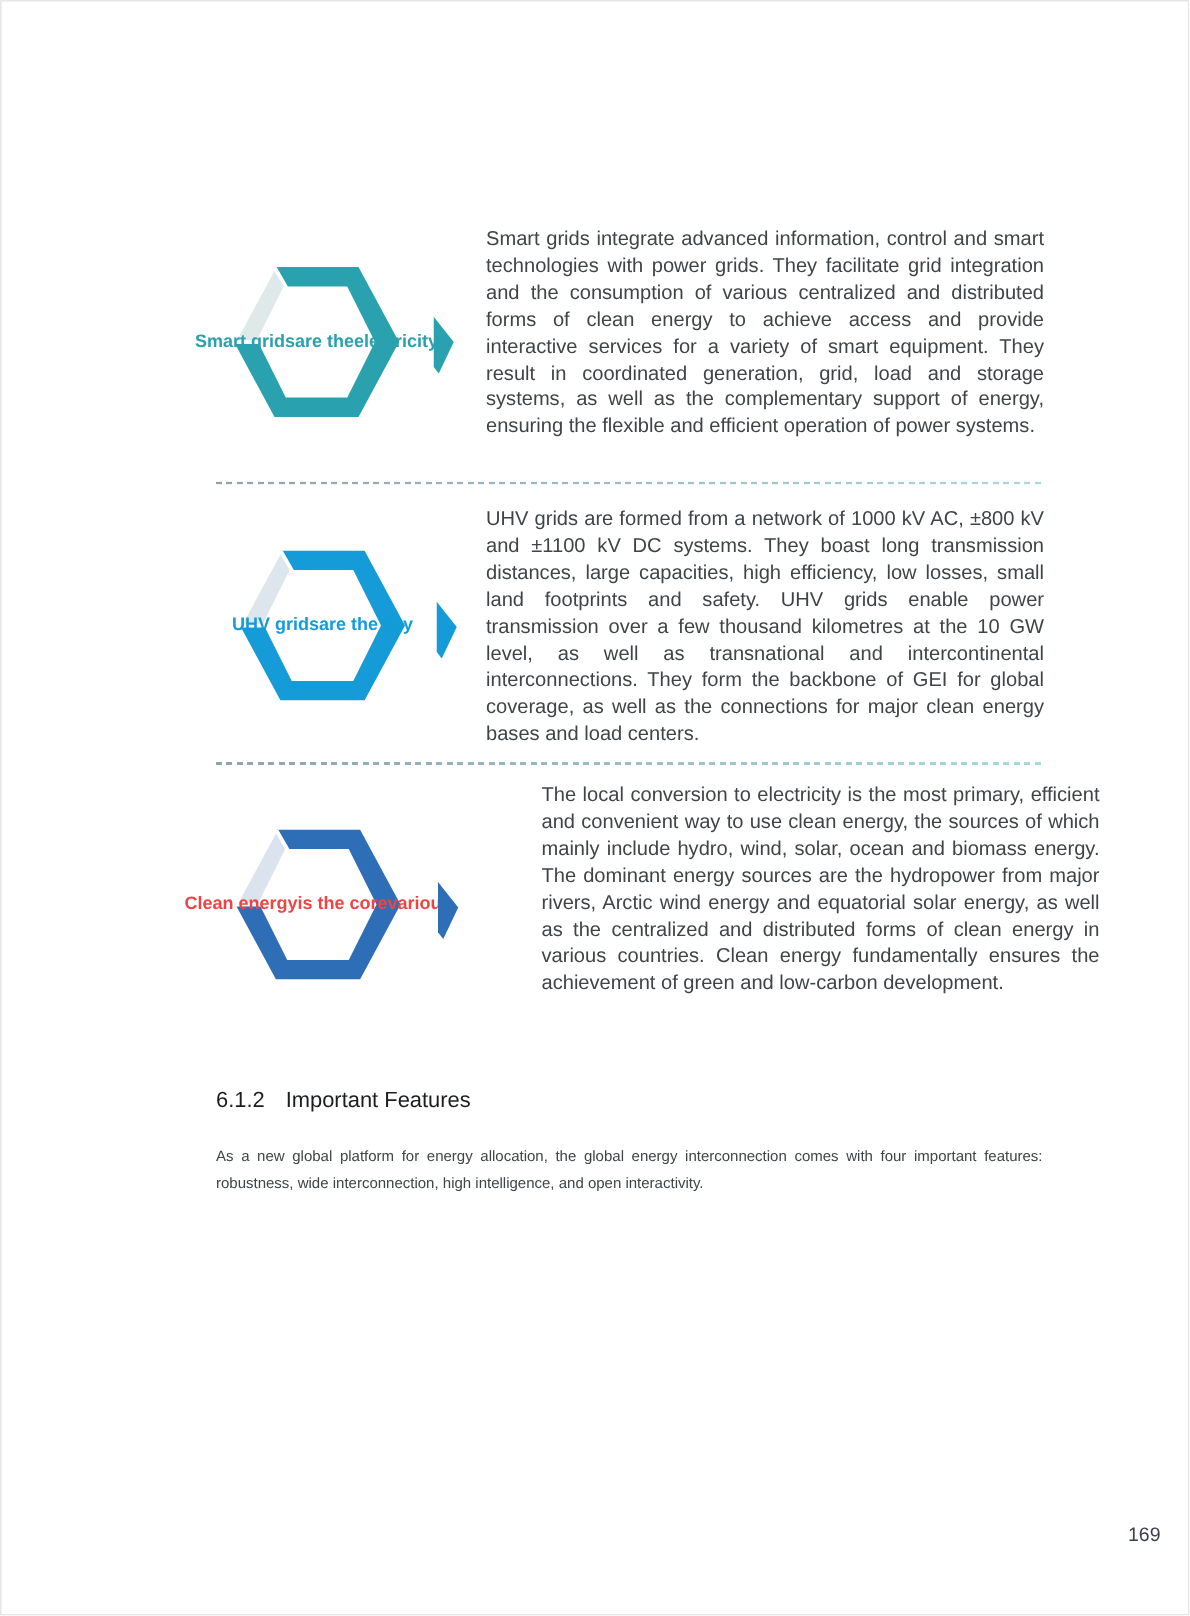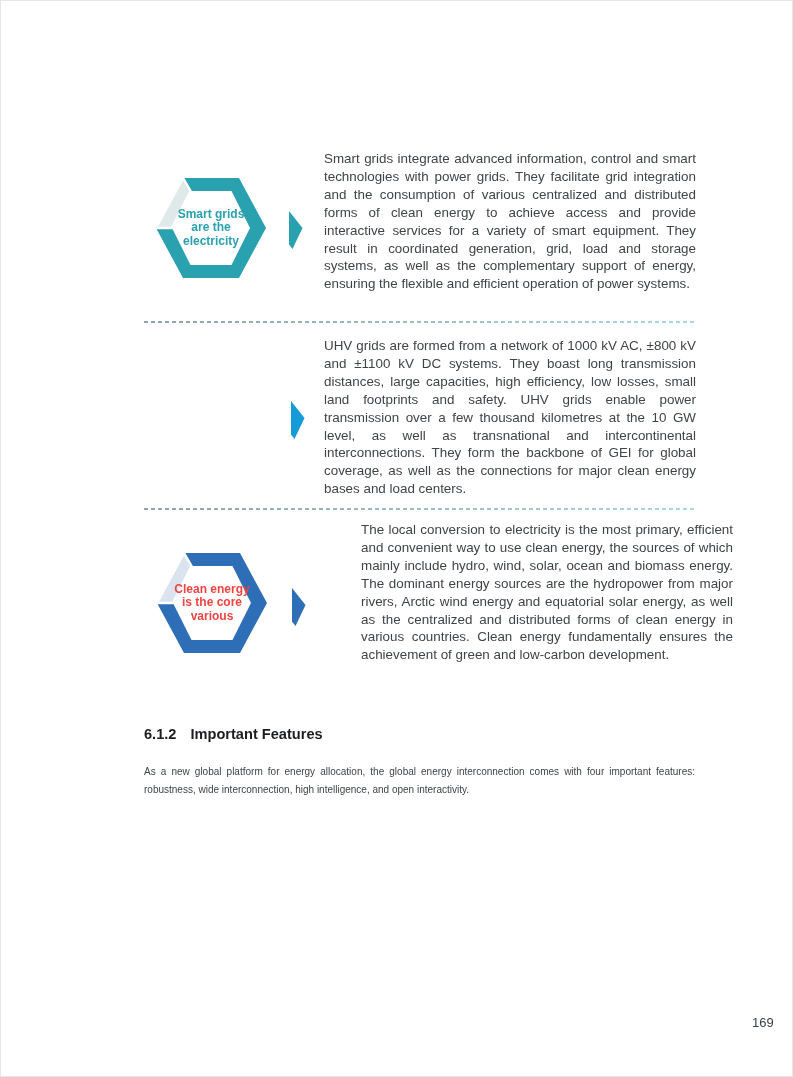--- a/index.html
+++ b/index.html
@@ -26,21 +26,21 @@
   #para-3 { top:520px;margin-left:37px; }
 
   
   .hex-group { position:absolute; width:110px; height:100px; }
   #hex-1 { left:155px; top:177px; }
   #hex-2 { left:159px; top:366px; }
   #hex-3 { left:156px; top:552px; }
   .hex-svg { position:absolute; inset:0; width:110px; height:100px; }
   .hex-label {
     position:absolute; inset:14px;
-    display:flex; flex-direction:column;
+    display:flex; flex-direction:row;
     align-items:center; justify-content:center;
     font-weight:bold; font-size:12px; line-height:13.5px;
     text-align:center; white-space:nowrap;
   }
 
   
   .arrow { position:absolute; width:14px; height:38px; }
   #arrow-1 { left:288px; top:210px; }
   #arrow-2 { left:290px; top:400px; }
   #arrow-3 { left:291px; top:587px; }
@@ -51,21 +51,21 @@
     background:linear-gradient(90deg, var(--sep-a,#8fa3ae), var(--sep-b,#a6dade));
     -webkit-mask-image:repeating-linear-gradient(90deg,#000 0 4px,transparent 4px 7px);
     mask-image:repeating-linear-gradient(90deg,#000 0 4px,transparent 4px 7px);
   }
   #sep-1 { top:320px; }
   #sep-2 { top:507px; }
 
   
   #heading {
     position:absolute; left:143px; top:725px;
-    font-size:14.6px; font-weight:bold; color:#1b1d20;
+    font-size:14.6px; font-weight:normal; color:#1b1d20;
   }
   #heading .sec-title { margin-left:14px; }
 
   
   #intro {
     position:absolute; left:143px; top:762px; width:551px;
     font-size:10px; line-height:18px;
     color:#3f4448; text-align:justify;
   }
 
@@ -91,20 +91,31 @@
       <span>electricity</span>
     </div>
   </div>
   <svg class="arrow" id="arrow-1" viewBox="0 0 14 38">
     <path d="M0,0 L13.5,17 L3.5,38 L0,33.5 Z" fill="#2aa1ae"></path>
   </svg>
   <div class="col-para" id="para-1">Smart grids integrate advanced information, control and smart technologies with power grids. They facilitate grid integration and the consumption of various centralized and distributed forms of clean energy to achieve access and provide interactive services for a variety of smart equipment. They result in coordinated generation, grid, load and storage systems, as well as the complementary support of energy, ensuring the flexible and efficient operation of power systems.</div>
 
   <div class="sep" id="sep-1"></div>
 
+  <div class="hex-group" id="hex-2">
+    <svg class="hex-svg" viewBox="0 0 110 100">
+      <path fill-rule="evenodd" d="M0,50 L27,0 L83,0 L110,50 L83,100 L27,100 Z M16,50 L34.5,13 L75.5,13 L94,50 L75.5,87 L34.5,87 Z" fill="#149bd8"></path>
+      <path d="M0,50 L27,0 L34.5,13 L16,50 Z" stroke="#ffffff" stroke-width="2.5" fill="#dde6ec"></path>
+    </svg>
+    <div class="hex-label" style="color: rgb(20, 155, 216);">
+      <span>UHV grids</span>
+      <span>are the key</span>
+      <span></span>
+    </div>
+  </div>
   <svg class="arrow" id="arrow-2" viewBox="0 0 14 38">
     <path d="M0,0 L13.5,17 L3.5,38 L0,33.5 Z" fill="#149bd8"></path>
   </svg>
   <div class="col-para" id="para-2">UHV grids are formed from a network of 1000 kV AC, ±800 kV and ±1100 kV DC systems. They boast long transmission distances, large capacities, high efficiency, low losses, small land footprints and safety. UHV grids enable power transmission over a few thousand kilometres at the 10 GW level, as well as transnational and intercontinental interconnections. They form the backbone of GEI for global coverage, as well as the connections for major clean energy bases and load centers.</div>
 
   <div class="sep" id="sep-2"></div>
 
   <div class="hex-group" id="hex-3">
     <svg class="hex-svg" viewBox="0 0 110 100">
       <path fill-rule="evenodd" d="M0,50 L27,0 L83,0 L110,50 L83,100 L27,100 Z M16,50 L34.5,13 L75.5,13 L94,50 L75.5,87 L34.5,87 Z" fill="#2e6eb6"></path>

